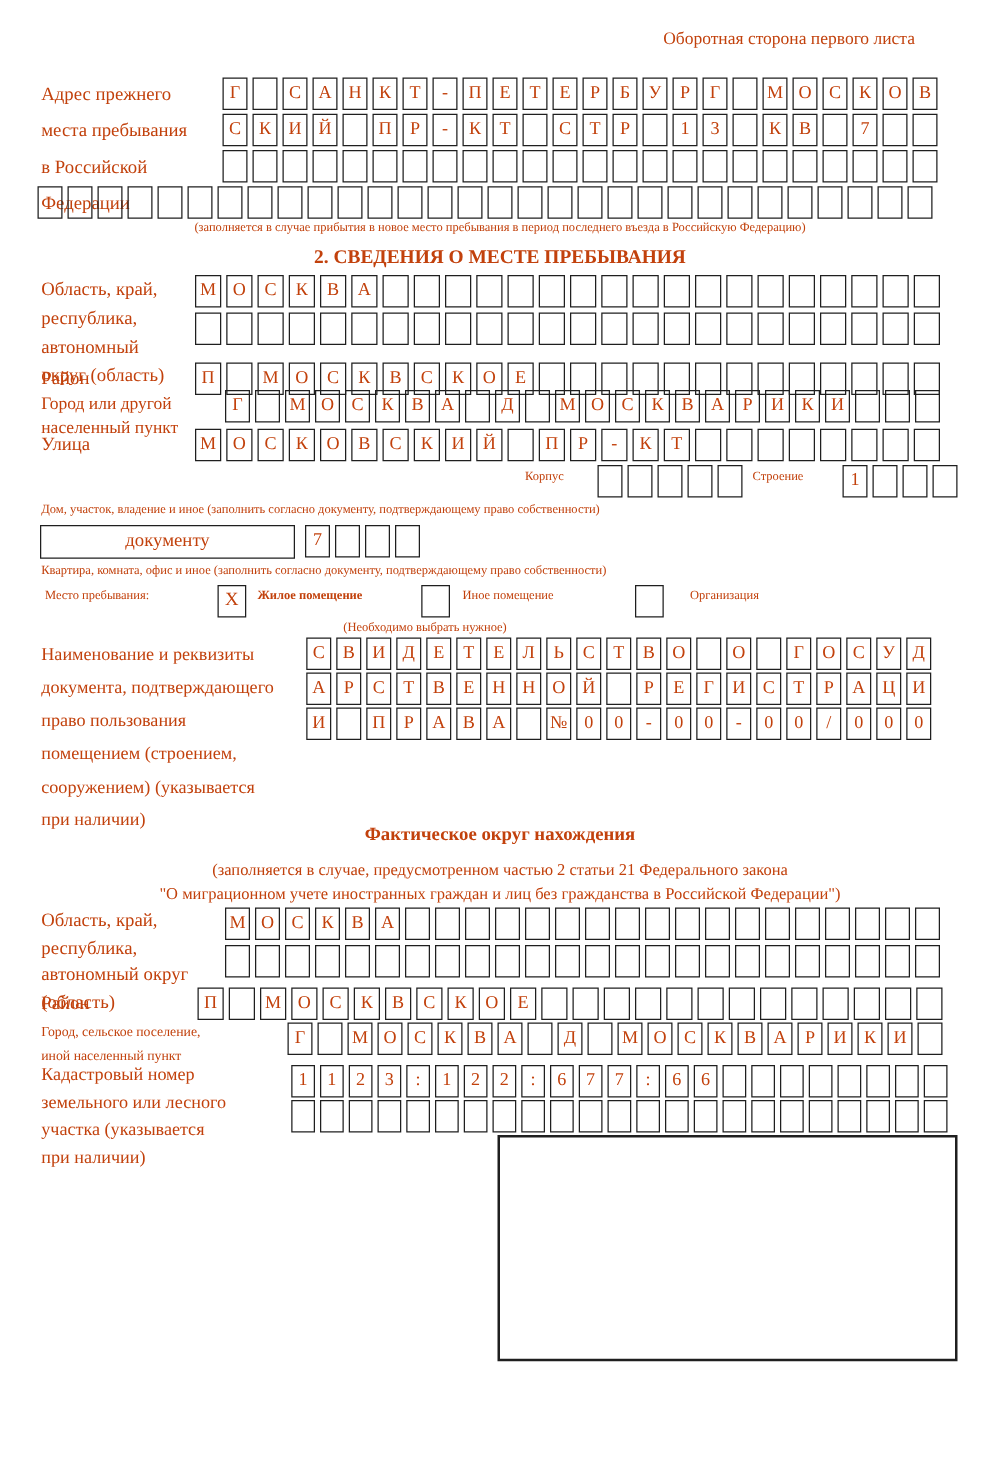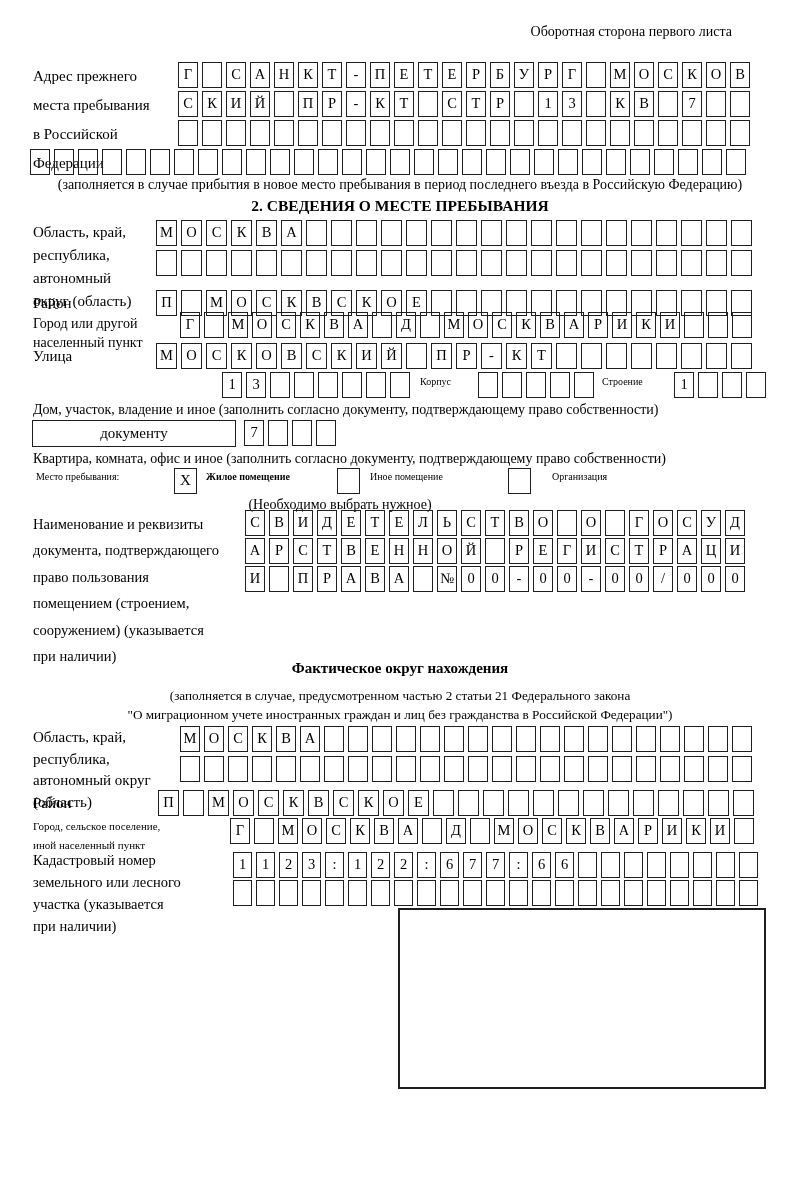--- a/index.html
+++ b/index.html
@@ -1,20 +1,20 @@
 <!DOCTYPE html>
 <html><head>
 <meta charset="utf-8">
 <style>
   html,body{margin:0;padding:0;background:#fff;}
   .page{position:relative;width:792px;height:1180px;background:#fff;
-        font-family:"Liberation Serif","DejaVu Serif",serif;color:#000000;overflow:hidden;}
+        font-family:"Liberation Serif","DejaVu Serif",serif;color:#c2410c;overflow:hidden;}
   .abs{position:absolute;}
   .lbl{font-size:14.5px;line-height:1.2;}
-  .note{font-size:14px;}
+  .note{font-size:10px;}
   .title{font-size:15.5px;font-weight:bold;}
   .center{width:800px;text-align:center;left:0;}
   .cellrow{position:absolute;white-space:nowrap;}
   .cell{display:inline-block;box-sizing:border-box;height:26px;border:1.6px solid #1f1f1f;
         margin-right:4px;text-align:center;font-size:14.5px;line-height:23px;vertical-align:top;
         font-family:"Liberation Serif",serif;}
   .p24 .cell{width:20px;}
   .p25 .cell{width:21px;}
   .p23 .cell{width:19px;}
   .longbox{position:absolute;box-sizing:border-box;height:27px;border:1.8px solid #1f1f1f;
@@ -47,21 +47,20 @@
 
   <div class="abs lbl" style="left:33px;top:294px;font-size:15px;">Район</div>
   <div class="cellrow p25" style="left:156px;top:290px;"><span class="cell">П</span><span class="cell"></span><span class="cell">М</span><span class="cell">О</span><span class="cell">С</span><span class="cell">К</span><span class="cell">В</span><span class="cell">С</span><span class="cell">К</span><span class="cell">О</span><span class="cell">Е</span><span class="cell"></span><span class="cell"></span><span class="cell"></span><span class="cell"></span><span class="cell"></span><span class="cell"></span><span class="cell"></span><span class="cell"></span><span class="cell"></span><span class="cell"></span><span class="cell"></span><span class="cell"></span><span class="cell"></span></div>
 
   <div class="abs lbl" style="left:33px;top:314px;line-height:19px;font-size:14px;">Город или другой<br>населенный пункт</div>
   <div class="cellrow p24" style="left:180px;top:312px;"><span class="cell">Г</span><span class="cell"></span><span class="cell">М</span><span class="cell">О</span><span class="cell">С</span><span class="cell">К</span><span class="cell">В</span><span class="cell">А</span><span class="cell"></span><span class="cell">Д</span><span class="cell"></span><span class="cell">М</span><span class="cell">О</span><span class="cell">С</span><span class="cell">К</span><span class="cell">В</span><span class="cell">А</span><span class="cell">Р</span><span class="cell">И</span><span class="cell">К</span><span class="cell">И</span><span class="cell"></span><span class="cell"></span><span class="cell"></span></div>
 
   <div class="abs lbl" style="left:33px;top:347px;font-size:15px;">Улица</div>
   <div class="cellrow p25" style="left:156px;top:343px;"><span class="cell">М</span><span class="cell">О</span><span class="cell">С</span><span class="cell">К</span><span class="cell">О</span><span class="cell">В</span><span class="cell">С</span><span class="cell">К</span><span class="cell">И</span><span class="cell">Й</span><span class="cell"></span><span class="cell">П</span><span class="cell">Р</span><span class="cell">-</span><span class="cell">К</span><span class="cell">Т</span><span class="cell"></span><span class="cell"></span><span class="cell"></span><span class="cell"></span><span class="cell"></span><span class="cell"></span><span class="cell"></span><span class="cell"></span></div>
 
-  <div class="cellrow p24" style="left:222px;top:372px;"><span class="cell">1</span><span class="cell">3</span><span class="cell"></span><span class="cell"></span><span class="cell"></span><span class="cell"></span><span class="cell"></span><span class="cell"></span></div>
   <div class="inline-lbl" style="left:420px;top:376px;">Корпус</div>
   <div class="cellrow p24" style="left:478px;top:372px;"><span class="cell"></span><span class="cell"></span><span class="cell"></span><span class="cell"></span><span class="cell"></span></div>
   <div class="inline-lbl" style="left:602px;top:376px;">Строение</div>
   <div class="cellrow p24" style="left:674px;top:372px;"><span class="cell">1</span><span class="cell"></span><span class="cell"></span><span class="cell"></span></div>
   <div class="abs note" style="left:33px;top:402px;">Дом, участок, владение и иное (заполнить согласно документу, подтверждающему право собственности)</div>
 
   <div class="longbox" style="left:32px;top:420px;width:204px;">документу</div>
   <div class="cellrow p24" style="left:244px;top:420px;"><span class="cell">7</span><span class="cell"></span><span class="cell"></span><span class="cell"></span></div>
   <div class="abs note" style="left:33px;top:451px;">Квартира, комната, офис и иное (заполнить согласно документу, подтверждающему право собственности)</div>
 

